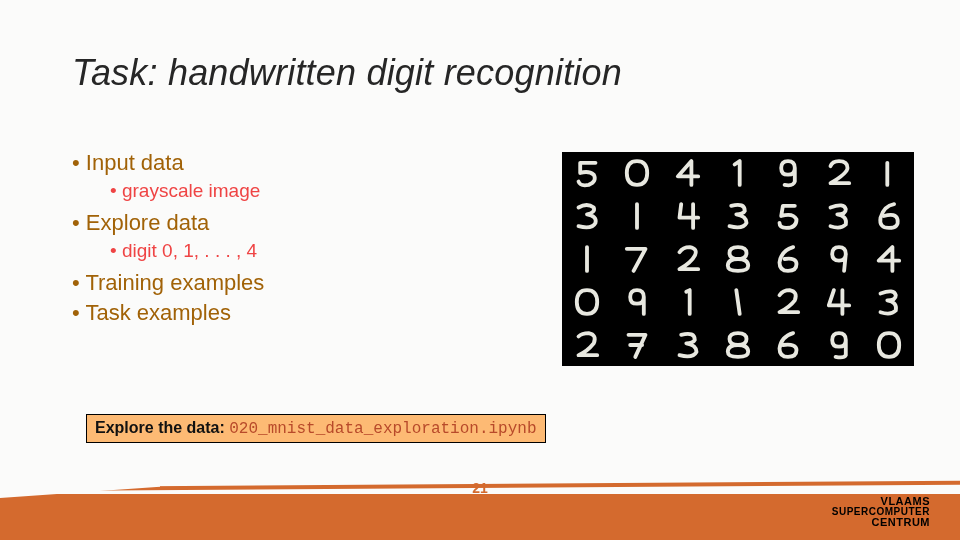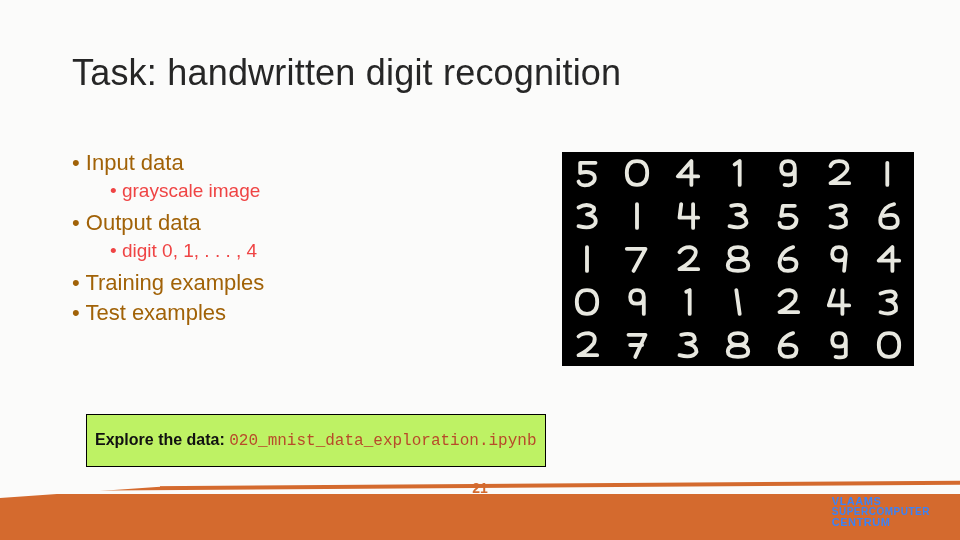--- a/index.html
+++ b/index.html
@@ -1,52 +1,52 @@
 <!DOCTYPE html>
 <html><head>
 <meta charset="utf-8">
 <style>
   * { box-sizing: border-box; margin: 0; padding: 0; }
   html, body { width: 960px; height: 540px; overflow: hidden; font-family: Arial, Helvetica, sans-serif; background: #fbfbfa; }
   .slide { position: relative; width: 960px; height: 540px; }
-  .title { position: absolute; left: 72px; top: 52px; font-size: 36px; color: #262626; font-weight: 400; letter-spacing: 0.2px; }
+  .title { position: absolute; left: 72px; top: 52px; font-size: 36px; color: #262626; font-weight: 400; letter-spacing: 0.2px; font-style: italic; }
   .content { position: absolute; left: 72px; top: 150px; width: 460px; }
   .bl1 { font-size: 22px; color: #a16207; margin-bottom: 4px; }
   .bl2 { font-size: 19px; color: #ef4444; margin-left: 38px; margin-bottom: 8px; }
   .dot::before { content: "• "; }
   .digit-grid { position: absolute; right: 46px; top: 152px; width: 352px; height: 214px; background: #000; display: grid; grid-template-columns: repeat(7, 1fr); grid-template-rows: repeat(5, 1fr); justify-items: center; align-items: center; }
   .digit-grid svg { width: 38px; height: 34px; }
   .digit-grid svg path, .digit-grid svg line, .digit-grid svg circle { stroke: #e8e8e0; stroke-width: 4.5; fill: none; stroke-linecap: round; stroke-linejoin: round; }
-  .explore-box { position: absolute; left: 86px; top: 414px; border: 1px solid #000; padding: 16px 8px; background: #bef264; }
+  .explore-box { position: absolute; left: 86px; top: 414px; border: 1px solid #000; padding: 4px 8px; background: #fdba74; }
   .explore-box .label { font-size: 16px; font-weight: 700; color: #111; }
   .explore-box .path { font-family: "Courier New", monospace; font-size: 16px; color: #b84a2a; }
   .footer-stripe { position: absolute; left: 0; right: 0; bottom: 0; height: 56px; }
   .footer-stripe .orange-top { position: absolute; left: 0; right: 0; top: 0; height: 4px; background: linear-gradient(90deg, transparent 0 10%, #d46a2e 10% 100%); transform: skewY(-0.4deg); }
   .footer-stripe .orange-body { position: absolute; left: 0; right: 0; top: 10px; bottom: 0; background: #d46a2e; }
   .footer-stripe .cut { position: absolute; left: 0; top: 0; width: 160px; height: 14px; background: #fbfbfa; transform-origin: left top; transform: skewY(-4deg); }
   .page-num { position: absolute; left: 50%; top: 480px; transform: translateX(-50%); font-size: 14px; color: #d46a2e; font-weight: 600; }
-  .logo { position: absolute; right: 30px; bottom: 12px; color: #3b82f6; text-align: left; line-height: 1; }
+  .logo { position: absolute; right: 30px; bottom: 12px; color: #000000; text-align: right; line-height: 1; }
   .logo .l1 { font-size: 11px; font-weight: 700; letter-spacing: 0.5px; }
   .logo .l2 { font-size: 10px; font-weight: 700; letter-spacing: 0.5px; }
   .logo .l3 { font-size: 11px; font-weight: 700; letter-spacing: 0.5px; }
 </style>
 </head>
 <body>
 
 <div class="slide">
 
   <div class="title">Task: handwritten digit recognition</div>
 
   <div class="content">
     <div class="bl1 dot">Input data</div>
     <div class="bl2 dot">grayscale image</div>
-    <div class="bl1 dot">Output data</div>
+    <div class="bl1 dot">Explore data</div>
     <div class="bl2 dot">digit 0, 1, . . . , 4</div>
     <div class="bl1 dot">Training examples</div>
-    <div class="bl1 dot">Test examples</div>
+    <div class="bl1 dot">Task examples</div>
   </div>
 
   <div class="digit-grid">
 
     <svg viewBox="0 0 40 40">
         <path d="M30 8 L12 8 L12 20 Q22 17 28 22 Q32 30 22 34 Q12 36 10 30"></path>
       </svg>
     <svg viewBox="0 0 40 40">
         <path d="M20 6 Q32 6 32 20 Q32 34 20 34 Q8 34 8 20 Q8 6 20 6 Z"></path>
       </svg>

